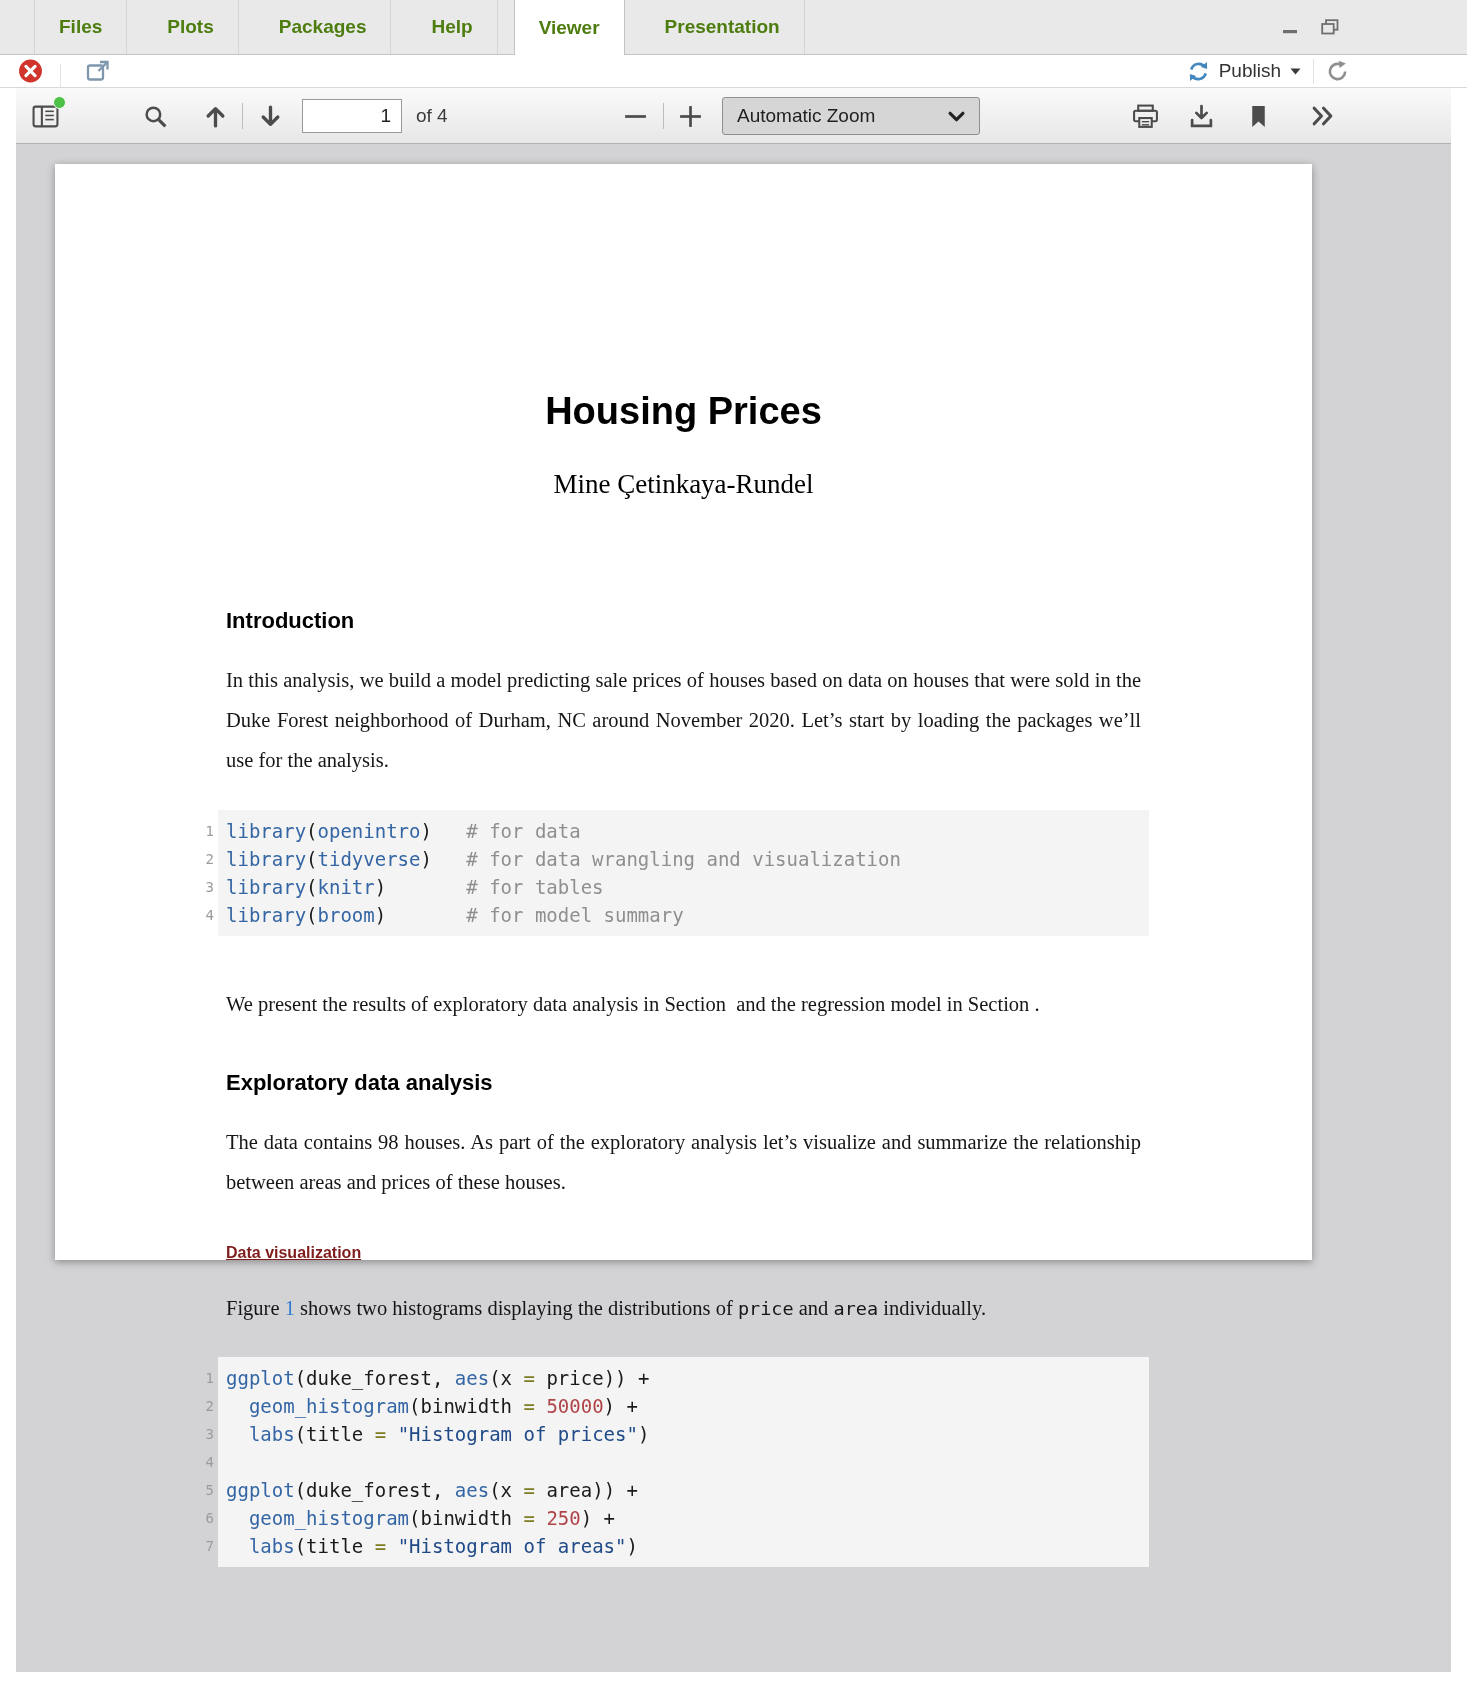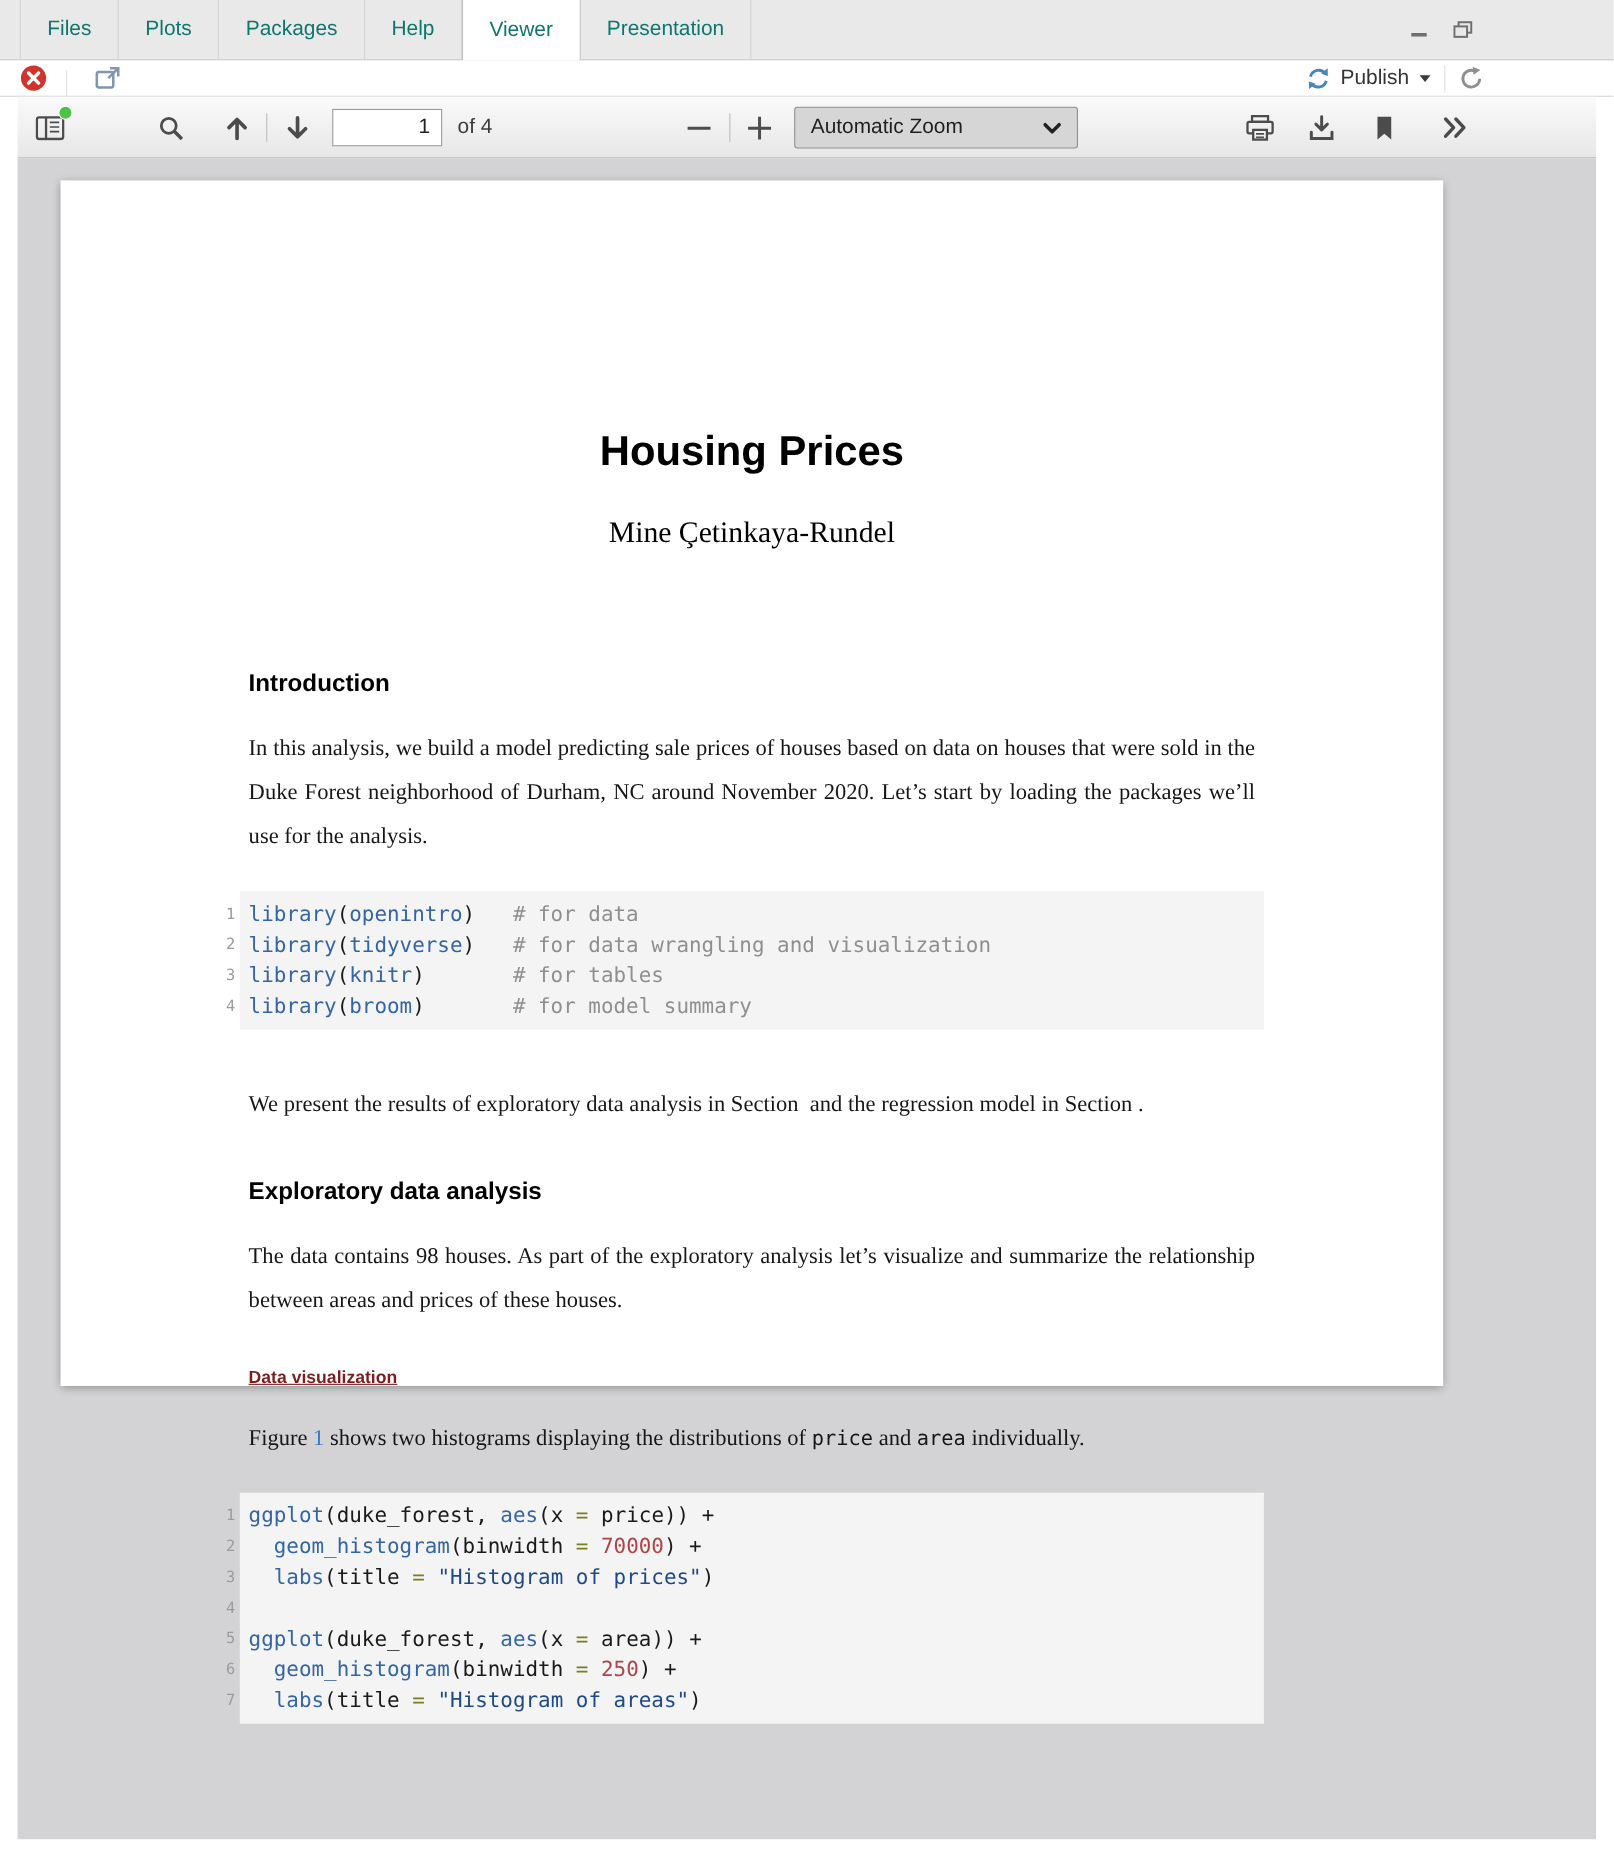--- a/index.html
+++ b/index.html
@@ -2,22 +2,22 @@
 <html style="--c-fn: #3465a4; --c-str: #204a87; --c-co: #8f8f8f; --c-num: #b04348; --c-op: #7c7c22; --c-link: #2e7bcf; --c-green: #4dc247; --c-pub: #4387be; --c-stop: #d0342c;"><head>
 <meta charset="utf-8">
 <style>
   * { margin:0; padding:0; box-sizing:border-box; }
   html,body { width:1467px; height:1682px; background:#fff; overflow:hidden;
               font-family:"Liberation Sans", sans-serif; }
 
   
   .tabbar { height:55px; background:#e9e9e9; border-bottom:1px solid #c3c3c3;
             display:flex; align-items:stretch; padding-left:18px; position:relative; }
-  .tab { display:flex; align-items:center; padding:0 24px; font-size:19px; font-weight:400;
-         color:#0f766e; border-right:1px solid #d4d4d4; cursor:default; }
+  .tab { display:flex; align-items:center; padding:0 24px; font-size:19px; font-weight:700;
+         color:#4d7c0f; border-right:1px solid #d4d4d4; cursor:default;margin-left:16px; }
   .tab:first-child { border-left:1px solid #d4d4d4; }
   .tab.active { background:#fff; border-left:1px solid #c3c3c3; border-right:1px solid #c3c3c3;
                 margin-bottom:-1px; }
   .pane-controls { position:absolute; right:128px; top:0; height:100%;
                    display:flex; align-items:center; gap:22px; }
   .pane-controls button { background:none; border:none; display:flex; cursor:pointer; }
 
   
   .toolbar2 { height:33px; background:#fff; border-bottom:1px solid #d8d8d8; position:relative; }
   .tb2-btn { position:absolute; top:50%; transform:translateY(-50%); background:none; border:none;
@@ -253,21 +253,21 @@
 
       <h2 class="h-sec" id="h-eda">Exploratory data analysis</h2>
       <p class="para" id="p-eda">The data contains 98 houses. As part of the exploratory analysis let’s visualize and summarize the relationship between areas and prices of these houses.</p>
 
       <h3 class="h-sub" id="h-dv">Data visualization</h3>
 
       <p class="para" id="p-fig"><span>Figure </span><a class="figlink">1</a><span> shows two histograms displaying the distributions of </span><span class="inline-code">price</span><span> and </span><span class="inline-code">area</span><span> individually.</span></p>
 
       <div class="codeblock" id="cb-1">
           <div class="code-line"><span class="lineno">1</span><span class="tok-fn">ggplot</span><span class="tok-pl">(</span><span class="tok-id">duke_forest</span><span class="tok-pl">, </span><span class="tok-fn">aes</span><span class="tok-pl">(</span><span class="tok-id">x</span><span class="tok-pl"> </span><span class="tok-op">=</span><span class="tok-pl"> </span><span class="tok-id">price</span><span class="tok-pl">)) +</span></div>
-          <div class="code-line"><span class="lineno">2</span><span class="tok-pl">  </span><span class="tok-fn">geom_histogram</span><span class="tok-pl">(</span><span class="tok-id">binwidth</span><span class="tok-pl"> </span><span class="tok-op">=</span><span class="tok-pl"> </span><span class="tok-num">70000</span><span class="tok-pl">) +</span></div>
+          <div class="code-line"><span class="lineno">2</span><span class="tok-pl">  </span><span class="tok-fn">geom_histogram</span><span class="tok-pl">(</span><span class="tok-id">binwidth</span><span class="tok-pl"> </span><span class="tok-op">=</span><span class="tok-pl"> </span><span class="tok-num">50000</span><span class="tok-pl">) +</span></div>
           <div class="code-line"><span class="lineno">3</span><span class="tok-pl">  </span><span class="tok-fn">labs</span><span class="tok-pl">(</span><span class="tok-id">title</span><span class="tok-pl"> </span><span class="tok-op">=</span><span class="tok-pl"> </span><span class="tok-str">"Histogram of prices"</span><span class="tok-pl">)</span></div>
           <div class="code-line"><span class="lineno">4</span>&nbsp;</div>
           <div class="code-line"><span class="lineno">5</span><span class="tok-fn">ggplot</span><span class="tok-pl">(</span><span class="tok-id">duke_forest</span><span class="tok-pl">, </span><span class="tok-fn">aes</span><span class="tok-pl">(</span><span class="tok-id">x</span><span class="tok-pl"> </span><span class="tok-op">=</span><span class="tok-pl"> </span><span class="tok-id">area</span><span class="tok-pl">)) +</span></div>
           <div class="code-line"><span class="lineno">6</span><span class="tok-pl">  </span><span class="tok-fn">geom_histogram</span><span class="tok-pl">(</span><span class="tok-id">binwidth</span><span class="tok-pl"> </span><span class="tok-op">=</span><span class="tok-pl"> </span><span class="tok-num">250</span><span class="tok-pl">) +</span></div>
           <div class="code-line"><span class="lineno">7</span><span class="tok-pl">  </span><span class="tok-fn">labs</span><span class="tok-pl">(</span><span class="tok-id">title</span><span class="tok-pl"> </span><span class="tok-op">=</span><span class="tok-pl"> </span><span class="tok-str">"Histogram of areas"</span><span class="tok-pl">)</span></div>
         </div>
     </div>
   </div>
 </div>
 

